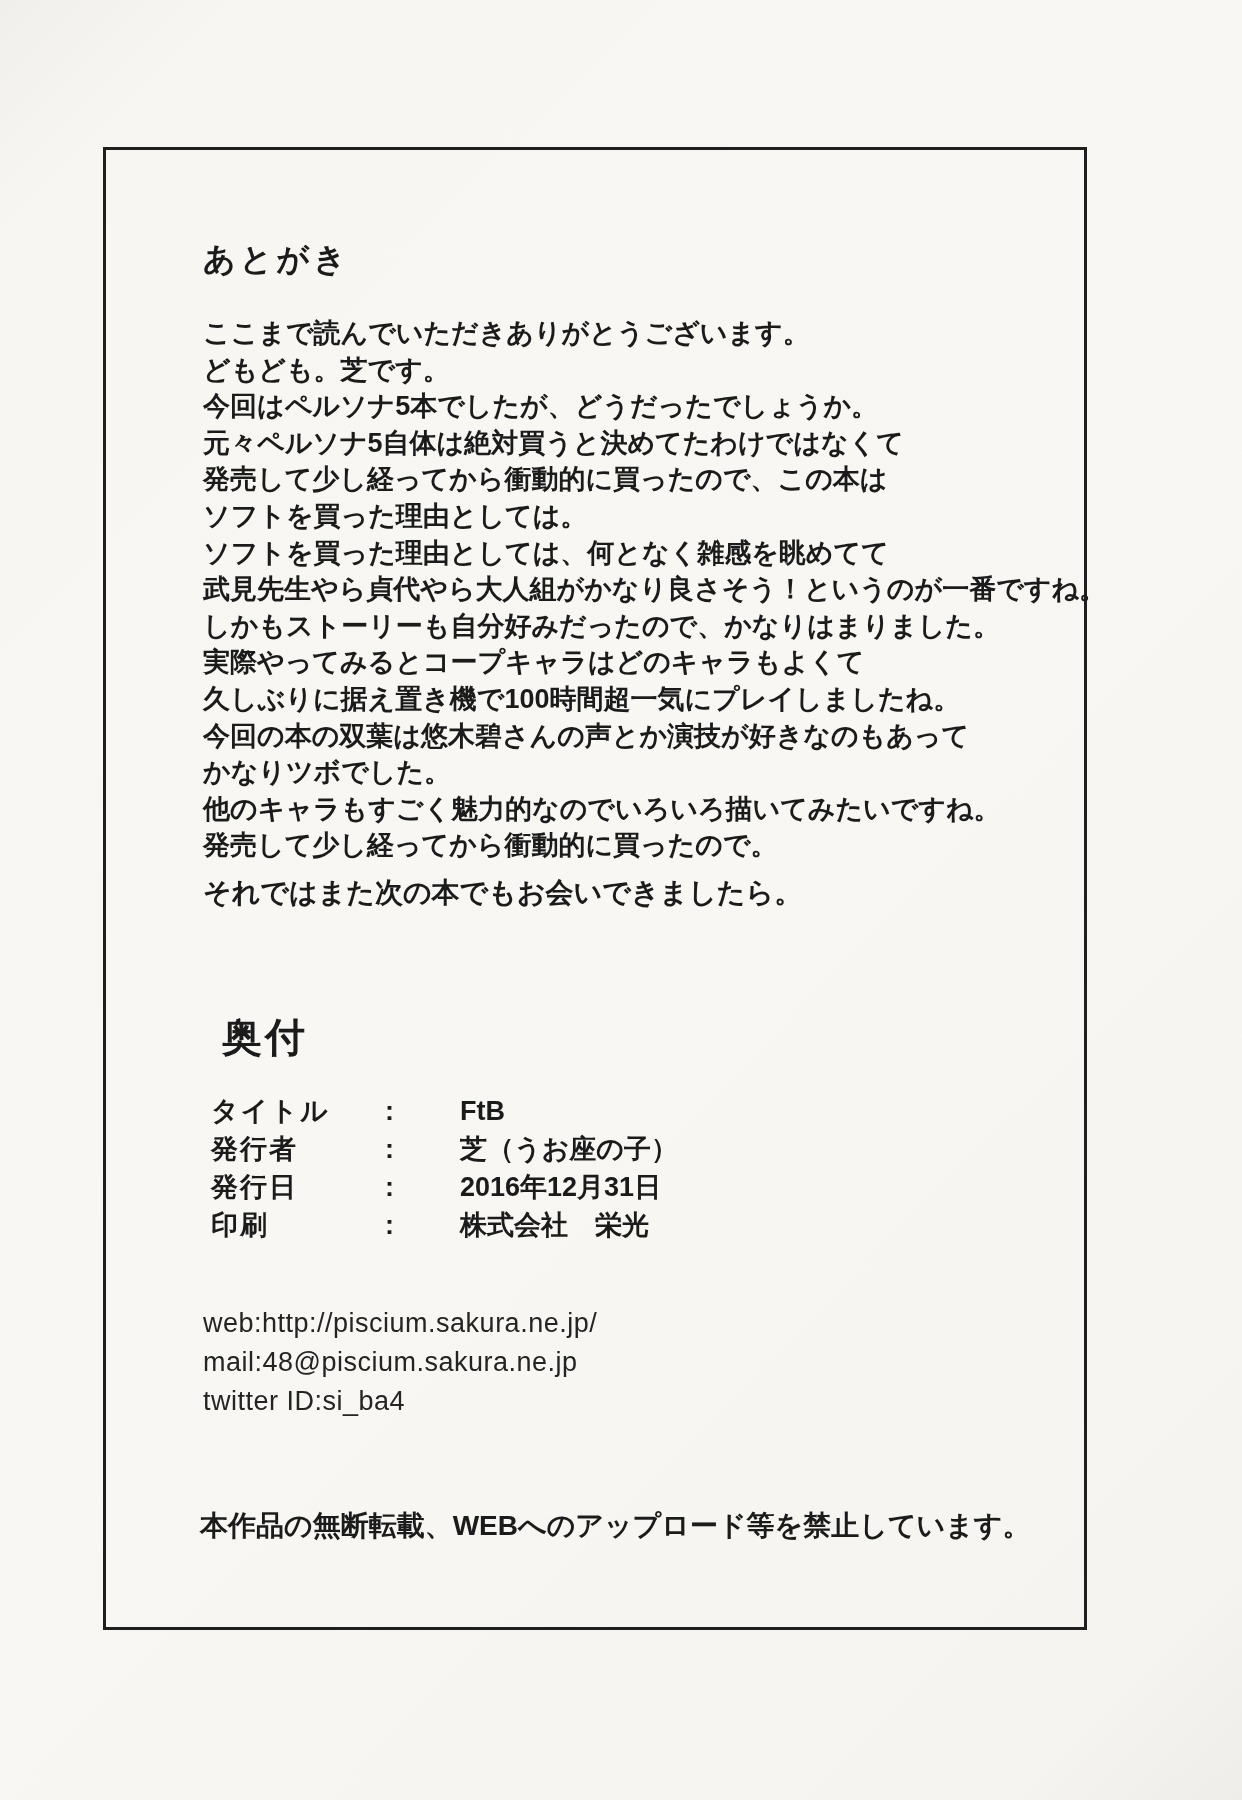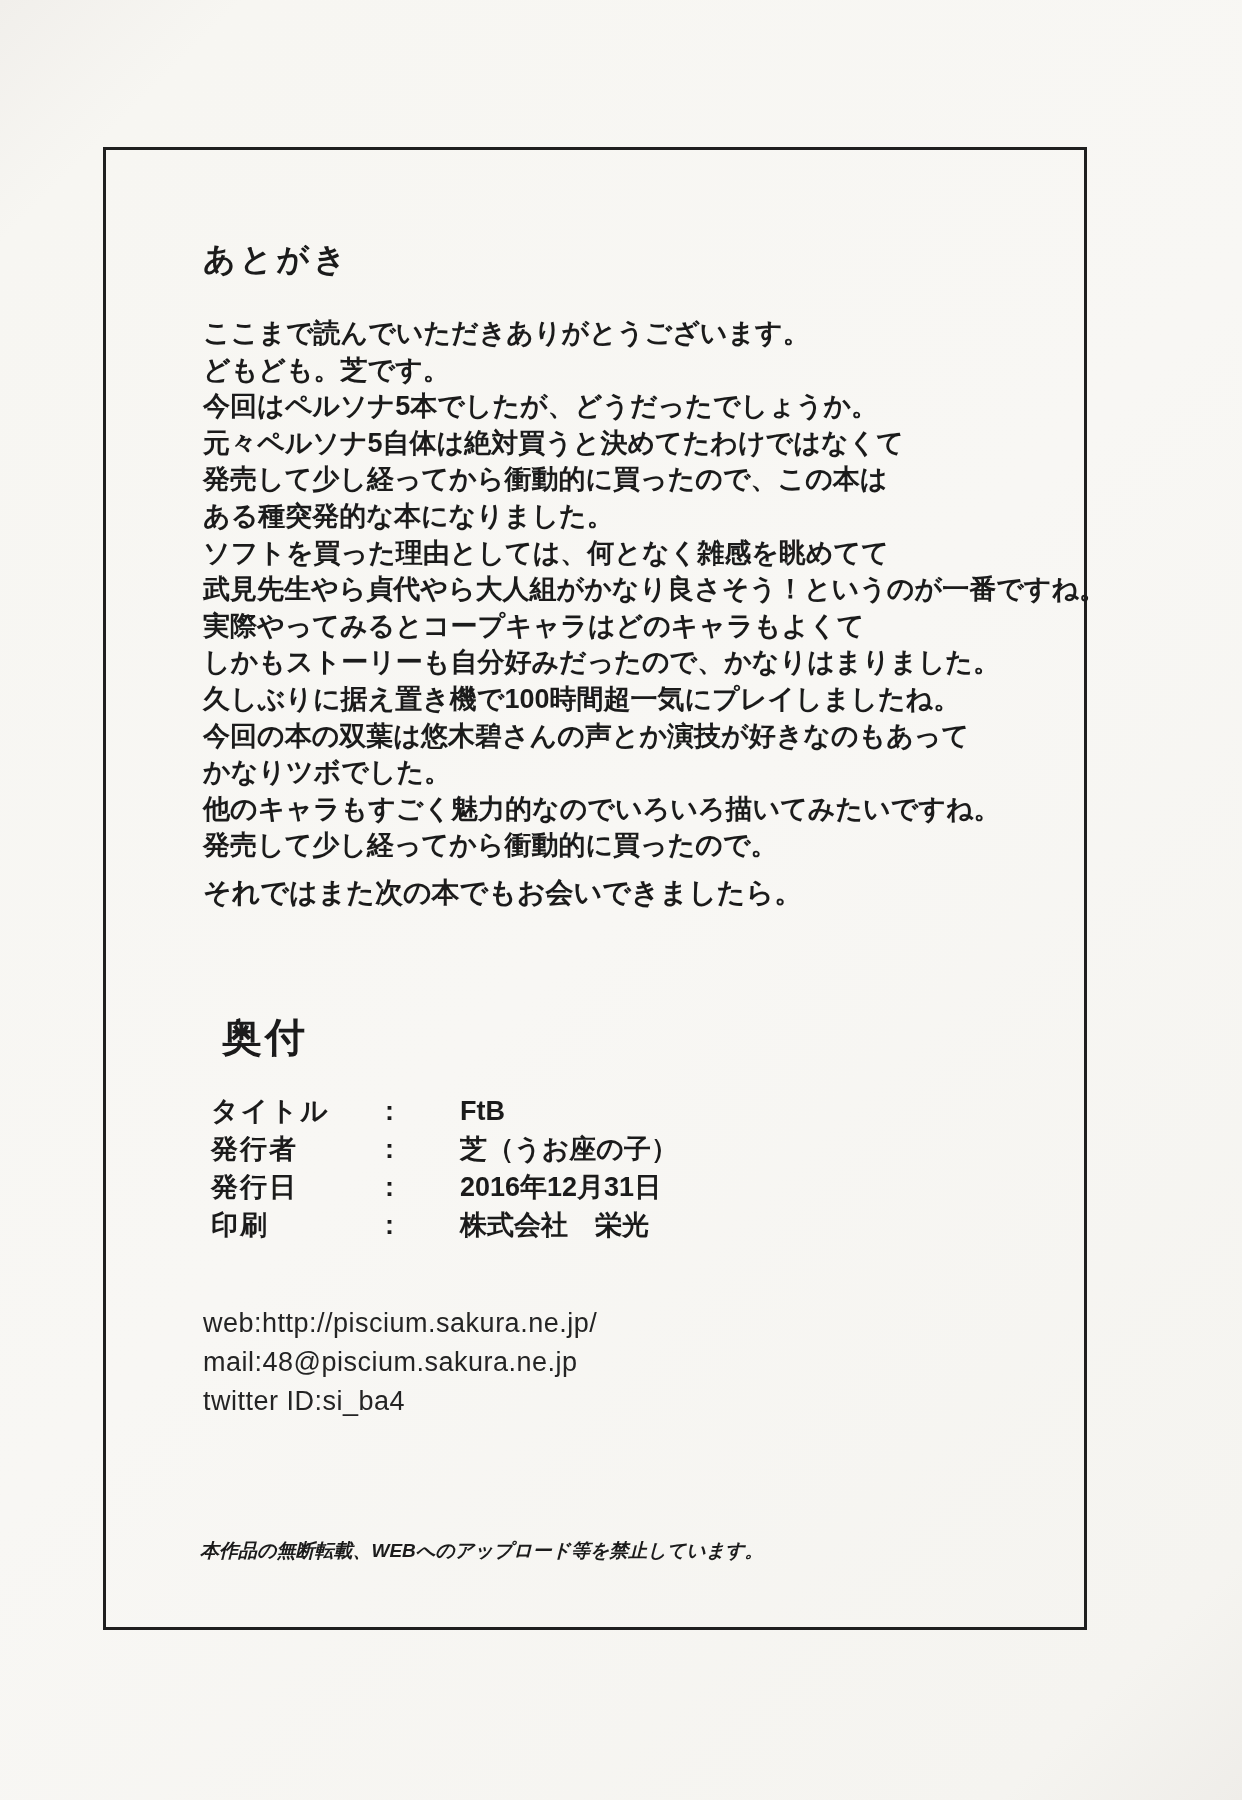--- a/index.html
+++ b/index.html
@@ -44,44 +44,44 @@
   .colophon-row{display:flex;margin-left:8px;}
   .colophon-label{width:174px;letter-spacing:2px;}
   .colophon-colon{width:75px;}
   .colophon-value{flex:1;white-space:nowrap;}
   .contact-lines{
     position:absolute;left:203px;top:1304px;
     font-size:27px;line-height:39px;font-weight:normal;
     color:#242424;letter-spacing:0.5px;
   }
   .notice{
-    position:absolute;left:200px;top:1538px;
-    font-size:19px;font-weight:bold;white-space:nowrap;font-style:italic;
+    position:absolute;left:200px;top:1507px;
+    font-size:28px;font-weight:bold;white-space:nowrap;
   }
 </style>
 </head>
 <body>
 
 <div class="page">
 
   <div class="frame"></div>
 
   <div class="afterword-heading jp">あとがき</div>
 
   <div class="body-lines">
     <div>ここまで読んでいただきありがとうございます。</div>
     <div>どもども。芝です。</div>
     <div>今回はペルソナ5本でしたが、どうだったでしょうか。</div>
     <div>元々ペルソナ5自体は絶対買うと決めてたわけではなくて</div>
     <div>発売して少し経ってから衝動的に買ったので、この本は</div>
-    <div>ある種突発的な本になりました。</div>
+    <div>ソフトを買った理由としては。</div>
     <div>ソフトを買った理由としては、何となく雑感を眺めてて</div>
     <div>武見先生やら貞代やら大人組がかなり良さそう！というのが一番ですね。</div>
+    <div>しかもストーリーも自分好みだったので、かなりはまりました。</div>
     <div>実際やってみるとコープキャラはどのキャラもよくて</div>
-    <div>しかもストーリーも自分好みだったので、かなりはまりました。</div>
     <div>久しぶりに据え置き機で100時間超一気にプレイしましたね。</div>
     <div>今回の本の双葉は悠木碧さんの声とか演技が好きなのもあって</div>
     <div>かなりツボでした。</div>
     <div>他のキャラもすごく魅力的なのでいろいろ描いてみたいですね。</div>
     <div>発売して少し経ってから衝動的に買ったので。</div>
   </div>
 
   <div class="closing-line jp">それではまた次の本でもお会いできましたら。</div>
 
   <div class="colophon-heading jp">奥付</div>

